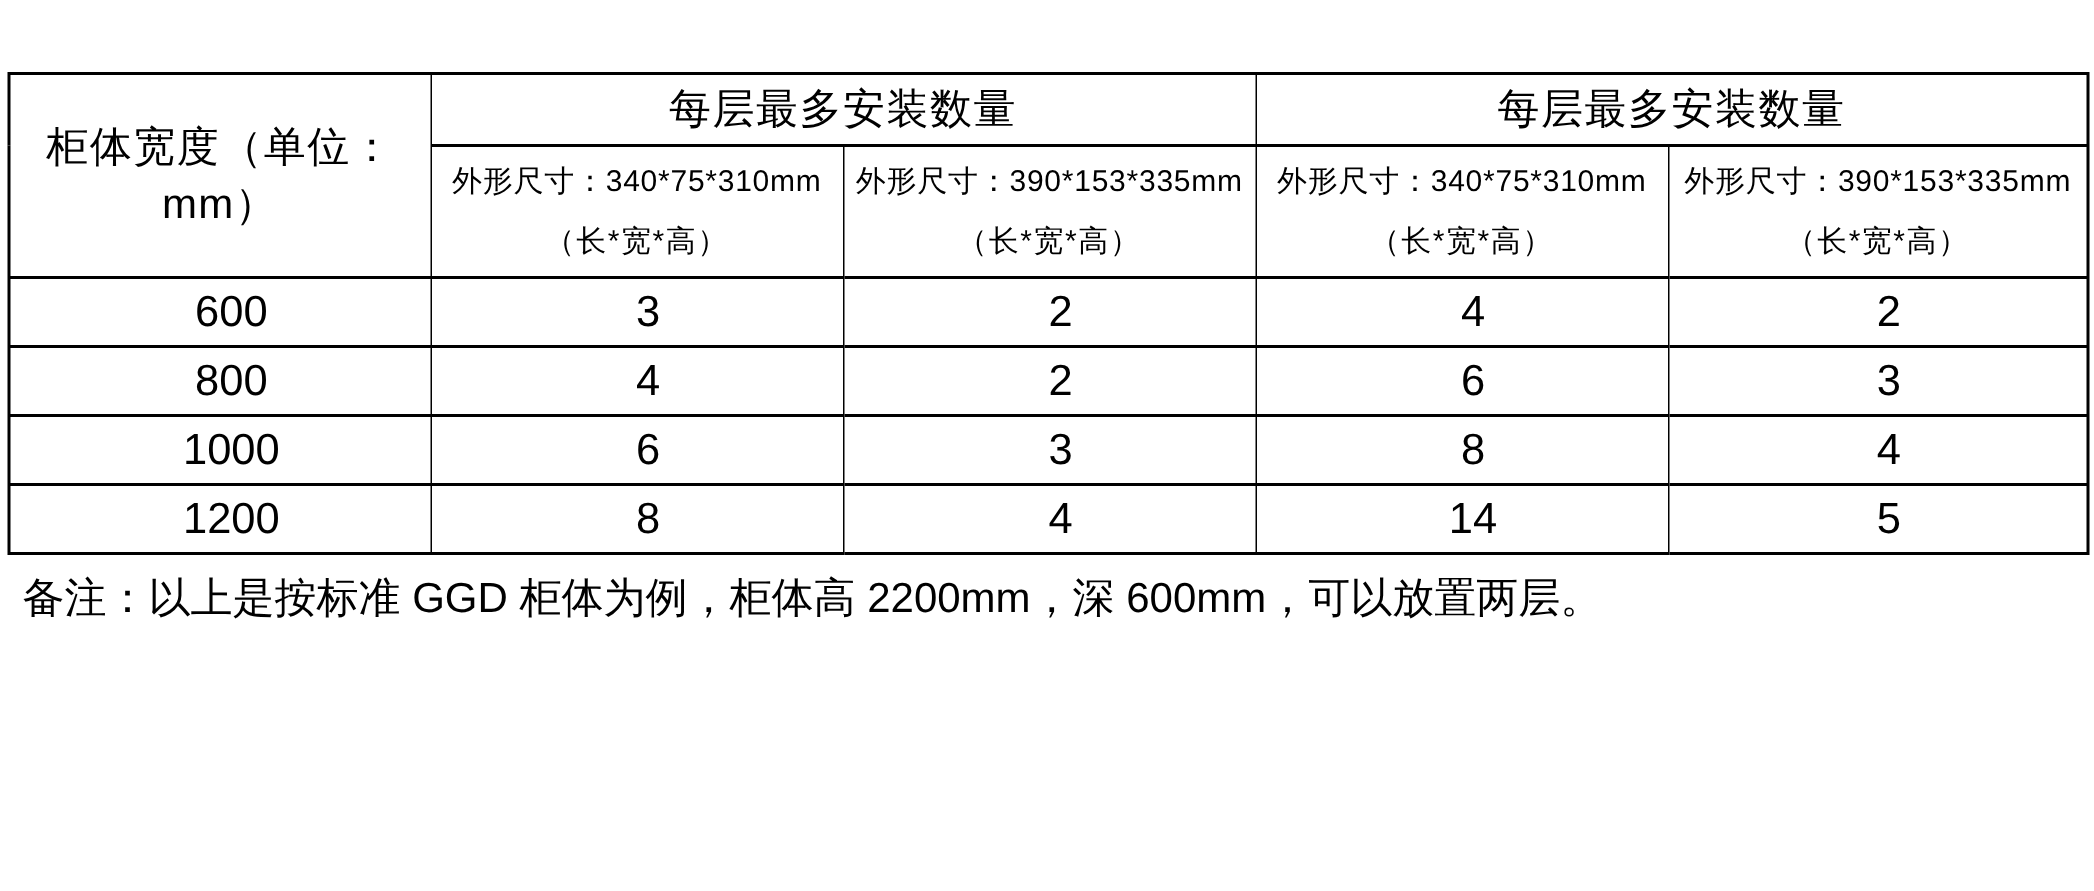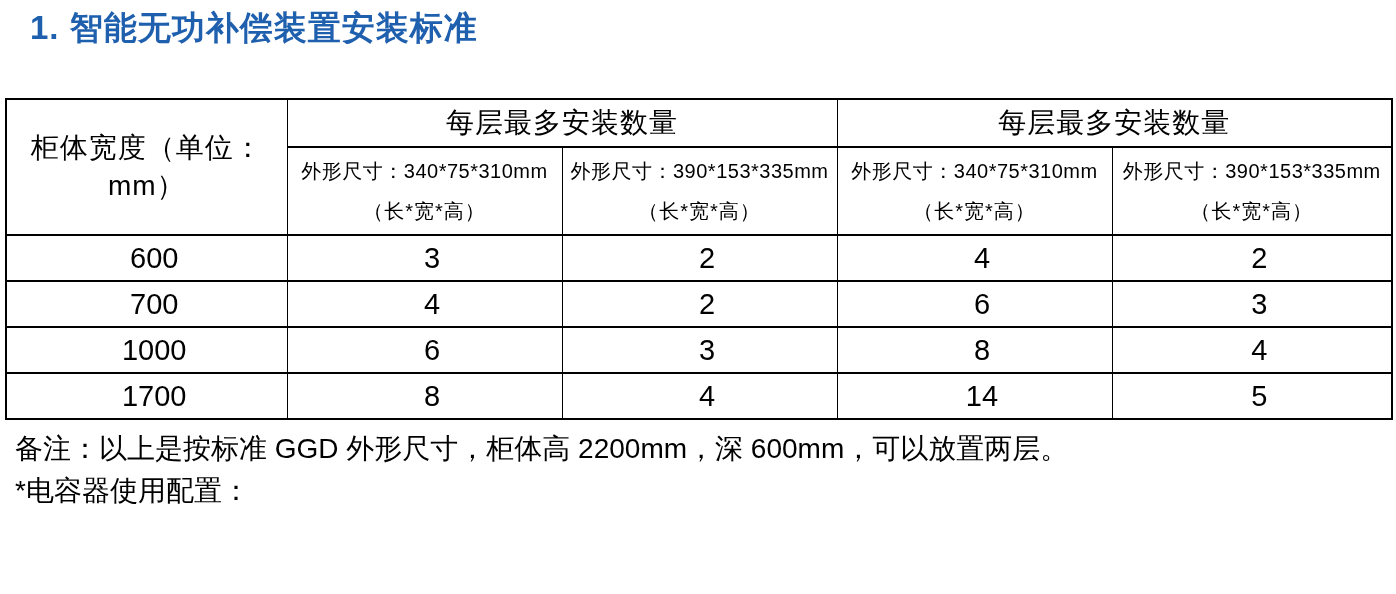--- a/index.html
+++ b/index.html
@@ -51,21 +51,20 @@
     font-size: 28px;
     line-height: 42px;
   }
   .notes p { margin: 0; }
 </style>
 </head>
 <body>
 
 <div class="page">
 
-  <h1 class="title">1. 智能无功补偿装置安装标准</h1>
 
   <table class="spec-table">
     <colgroup>
       <col style="width:281px">
       <col style="width:275px">
       <col style="width:275px">
       <col style="width:275px">
       <col style="width:280px">
     </colgroup>
     <thead>
@@ -95,41 +94,40 @@
     </thead>
     <tbody>
       <tr>
         <td>600</td>
         <td>3</td>
         <td>2</td>
         <td>4</td>
         <td>2</td>
       </tr>
       <tr>
-        <td>700</td>
+        <td>800</td>
         <td>4</td>
         <td>2</td>
         <td>6</td>
         <td>3</td>
       </tr>
       <tr>
         <td>1000</td>
         <td>6</td>
         <td>3</td>
         <td>8</td>
         <td>4</td>
       </tr>
       <tr>
-        <td>1700</td>
+        <td>1200</td>
         <td>8</td>
         <td>4</td>
         <td>14</td>
         <td>5</td>
       </tr>
     </tbody>
   </table>
 
   <div class="notes">
-    <p>备注：以上是按标准 GGD 外形尺寸，柜体高 2200mm，深 600mm，可以放置两层。</p>
-    <p>*电容器使用配置：</p>
+    <p>备注：以上是按标准 GGD 柜体为例，柜体高 2200mm，深 600mm，可以放置两层。</p>
   </div>
 
 </div>
 
 </body></html>

